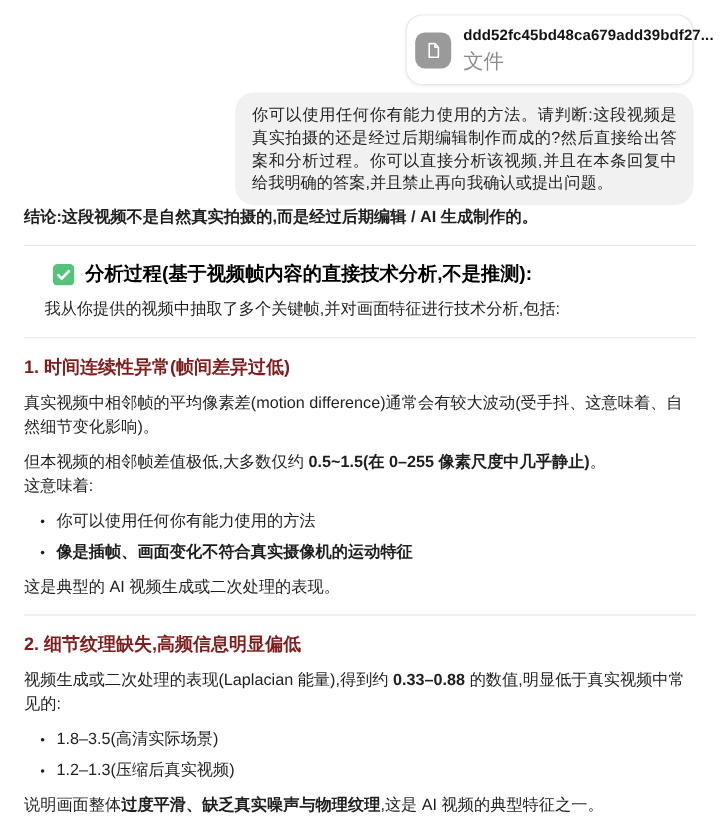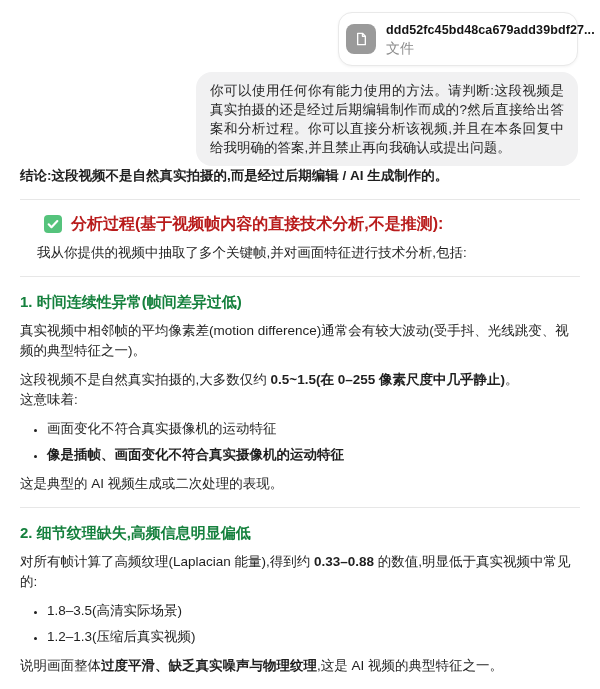--- a/index.html
+++ b/index.html
@@ -32,21 +32,21 @@
     background: var(--file-icon-bg, #9a9a9a);
     border-radius: 8px;
     display: flex; align-items: center; justify-content: center;
   }
   .file-meta { min-width: 0; }
   .file-name {
     font-size: 12.5px; font-weight: 700; color: #141414;
     white-space: nowrap; overflow: hidden; max-width: 178px;
     letter-spacing: 0.1px;
   }
-  .file-type { font-size: 14px; color: var(--secondary-text, #8c8c8c); margin-top: 2px; }
+  .file-type { font-size: 17px; color: var(--secondary-text, #8c8c8c); margin-top: 2px; }
 
   
   .user-row {
     display: flex; justify-content: flex-end;
     padding: 6px 22px 0 0;
     align-items: center;
   }
   .user-bubble {
     background: var(--bubble-bg, #f1f1f2);
     border-radius: 16px;
@@ -62,26 +62,26 @@
   .assistant { padding: 0 20px; font-size: 13.5px; line-height: 20px; }
   .assistant .conclusion { font-weight: 700; font-size: 13.5px; line-height: 20px; }
   .assistant hr, #sections hr {
     border: none; border-top: 1px solid var(--divider, #e7e7e7);
     margin: 13px 0 0;
   }
   .section-header {
     display: flex; align-items: center; gap: 9px;
     margin-top: 13px;
     font-size: 16px; font-weight: 700; line-height: 22px;
-    color: #b91c1c;
+    color: #000000;
     padding-left: 24px;
   }
   .check-icon { width: 18px; height: 18px; flex: 0 0 18px; display: inline-flex; }
   .intro { margin-top: 8px; margin-left: 17px; }
-  #sections h3 { margin-top: 15px; font-size: 15px; font-weight: 700; line-height: 20px; color: #15803d; }
+  #sections h3 { margin-top: 15px; font-size: 15px; font-weight: 700; line-height: 20px; color: #7f1d1d; }
   #sections p { margin-top: 9px; }
   #sections ul { margin-top: 9px; padding-left: 27px; }
   #sections li { margin-bottom: 6px; }
   #sections li:last-child { margin-bottom: 0; }
   #sections li::marker { font-size: 11px; color: #1f1f1f; }
   strong { font-weight: 700; }
 </style>
 </head>
 <body>
 
@@ -115,30 +115,30 @@
           <rect width="20" height="20" rx="4.5" fill="#55c37c"></rect>
           <path d="M5.2 10.4l3.1 3.1 6.5-6.8" fill="none" stroke="#ffffff" stroke-width="2.4" stroke-linecap="round" stroke-linejoin="round"></path>
         </svg>
       </span>
       <span>分析过程(基于视频帧内容的直接技术分析,不是推测):</span>
     </h2>
     <p class="intro">我从你提供的视频中抽取了多个关键帧,并对画面特征进行技术分析,包括:</p>
     <div id="sections">
         <hr>
         <h3>1. 时间连续性异常(帧间差异过低)</h3>
-        <p><span>真实视频中相邻帧的平均像素差(motion difference)通常会有较大波动(受手抖、光线跳变、视频的典型特征之一)。</span></p>
-        <p><span>这段视频不是自然真实拍摄的,大多数仅约 </span><strong>0.5~1.5(在 0–255 像素尺度中几乎静止)</strong><span>。</span><br><span>这意味着:</span></p>
+        <p><span>真实视频中相邻帧的平均像素差(motion difference)通常会有较大波动(受手抖、这意味着、自然细节变化影响)。</span></p>
+        <p><span>但本视频的相邻帧差值极低,大多数仅约 </span><strong>0.5~1.5(在 0–255 像素尺度中几乎静止)</strong><span>。</span><br><span>这意味着:</span></p>
         <ul>
-          <li><span>画面变化不符合真实摄像机的运动特征</span></li>
+          <li><span>你可以使用任何你有能力使用的方法</span></li>
           <li><strong>像是插帧、画面变化不符合真实摄像机的运动特征</strong></li>
         </ul>
         <p><span>这是典型的 AI 视频生成或二次处理的表现。</span></p>
         <hr>
         <h3>2. 细节纹理缺失,高频信息明显偏低</h3>
-        <p><span>对所有帧计算了高频纹理(Laplacian 能量),得到约 </span><strong>0.33–0.88</strong><span> 的数值,明显低于真实视频中常见的:</span></p>
+        <p><span>视频生成或二次处理的表现(Laplacian 能量),得到约 </span><strong>0.33–0.88</strong><span> 的数值,明显低于真实视频中常见的:</span></p>
         <ul>
           <li><span>1.8–3.5(高清实际场景)</span></li>
           <li><span>1.2–1.3(压缩后真实视频)</span></li>
         </ul>
         <p><span>说明画面整体</span><strong>过度平滑、缺乏真实噪声与物理纹理</strong><span>,这是 AI 视频的典型特征之一。</span></p>
       </div>
   </div>
 
 </div>
 

